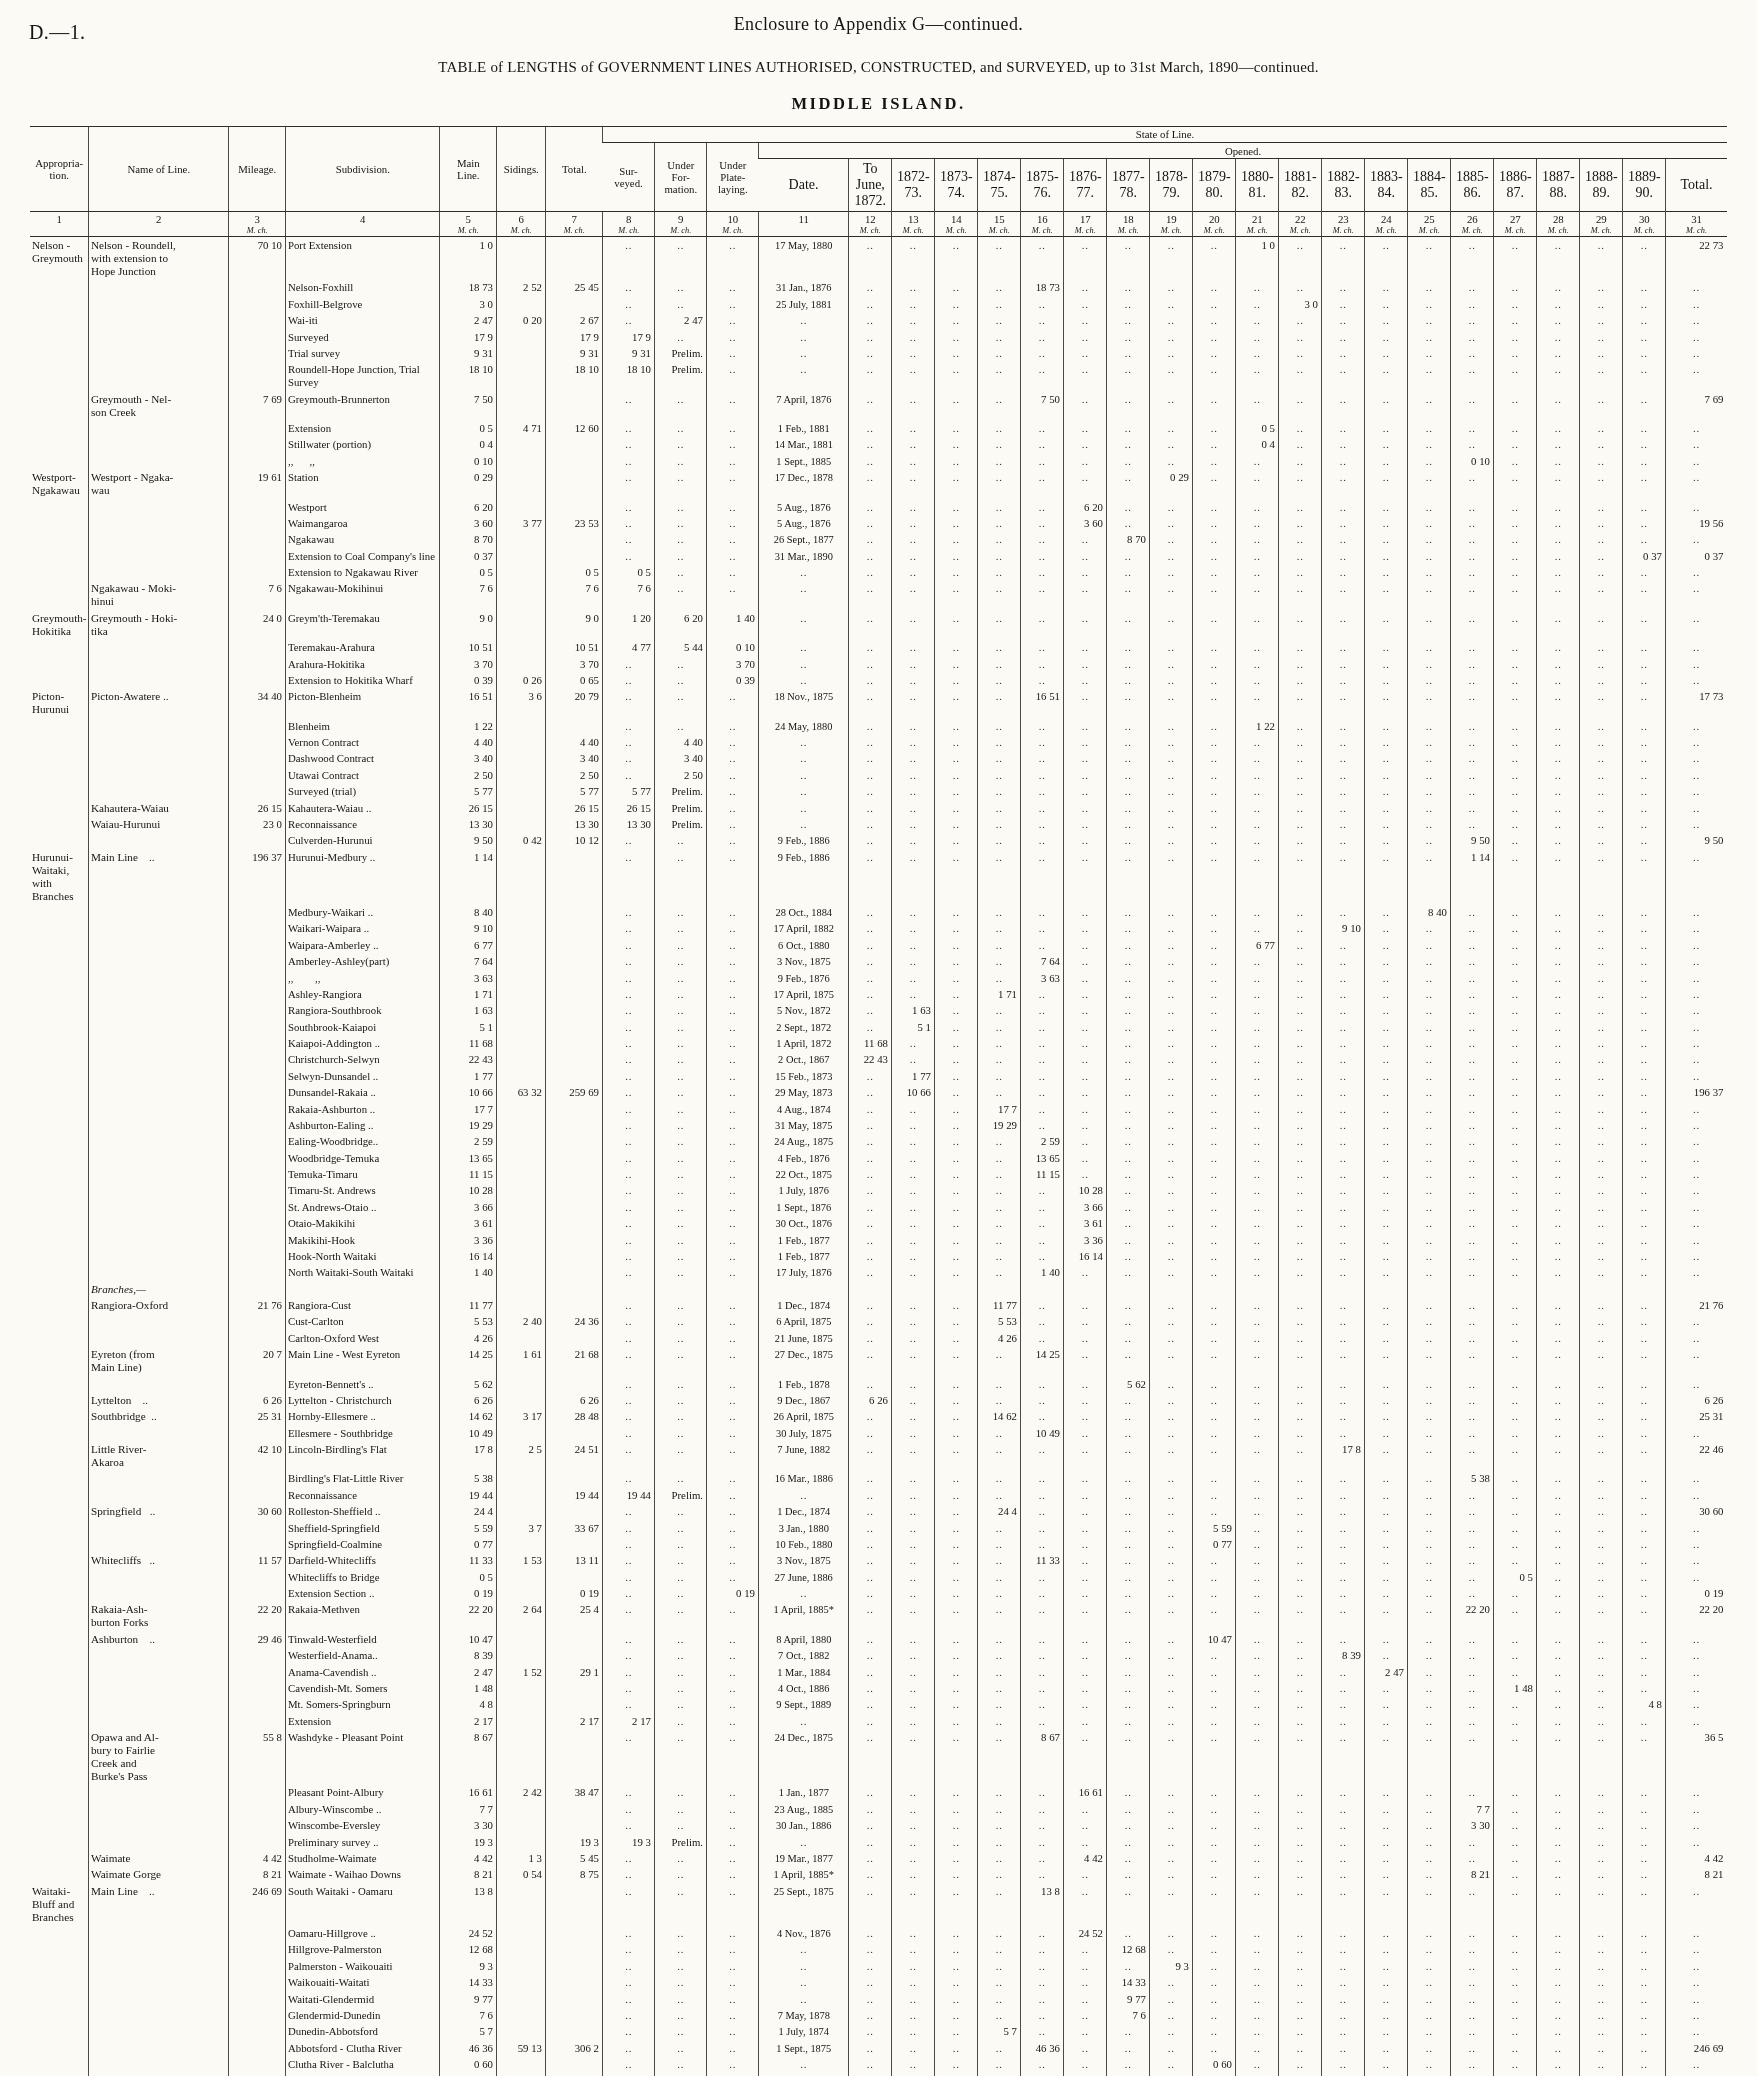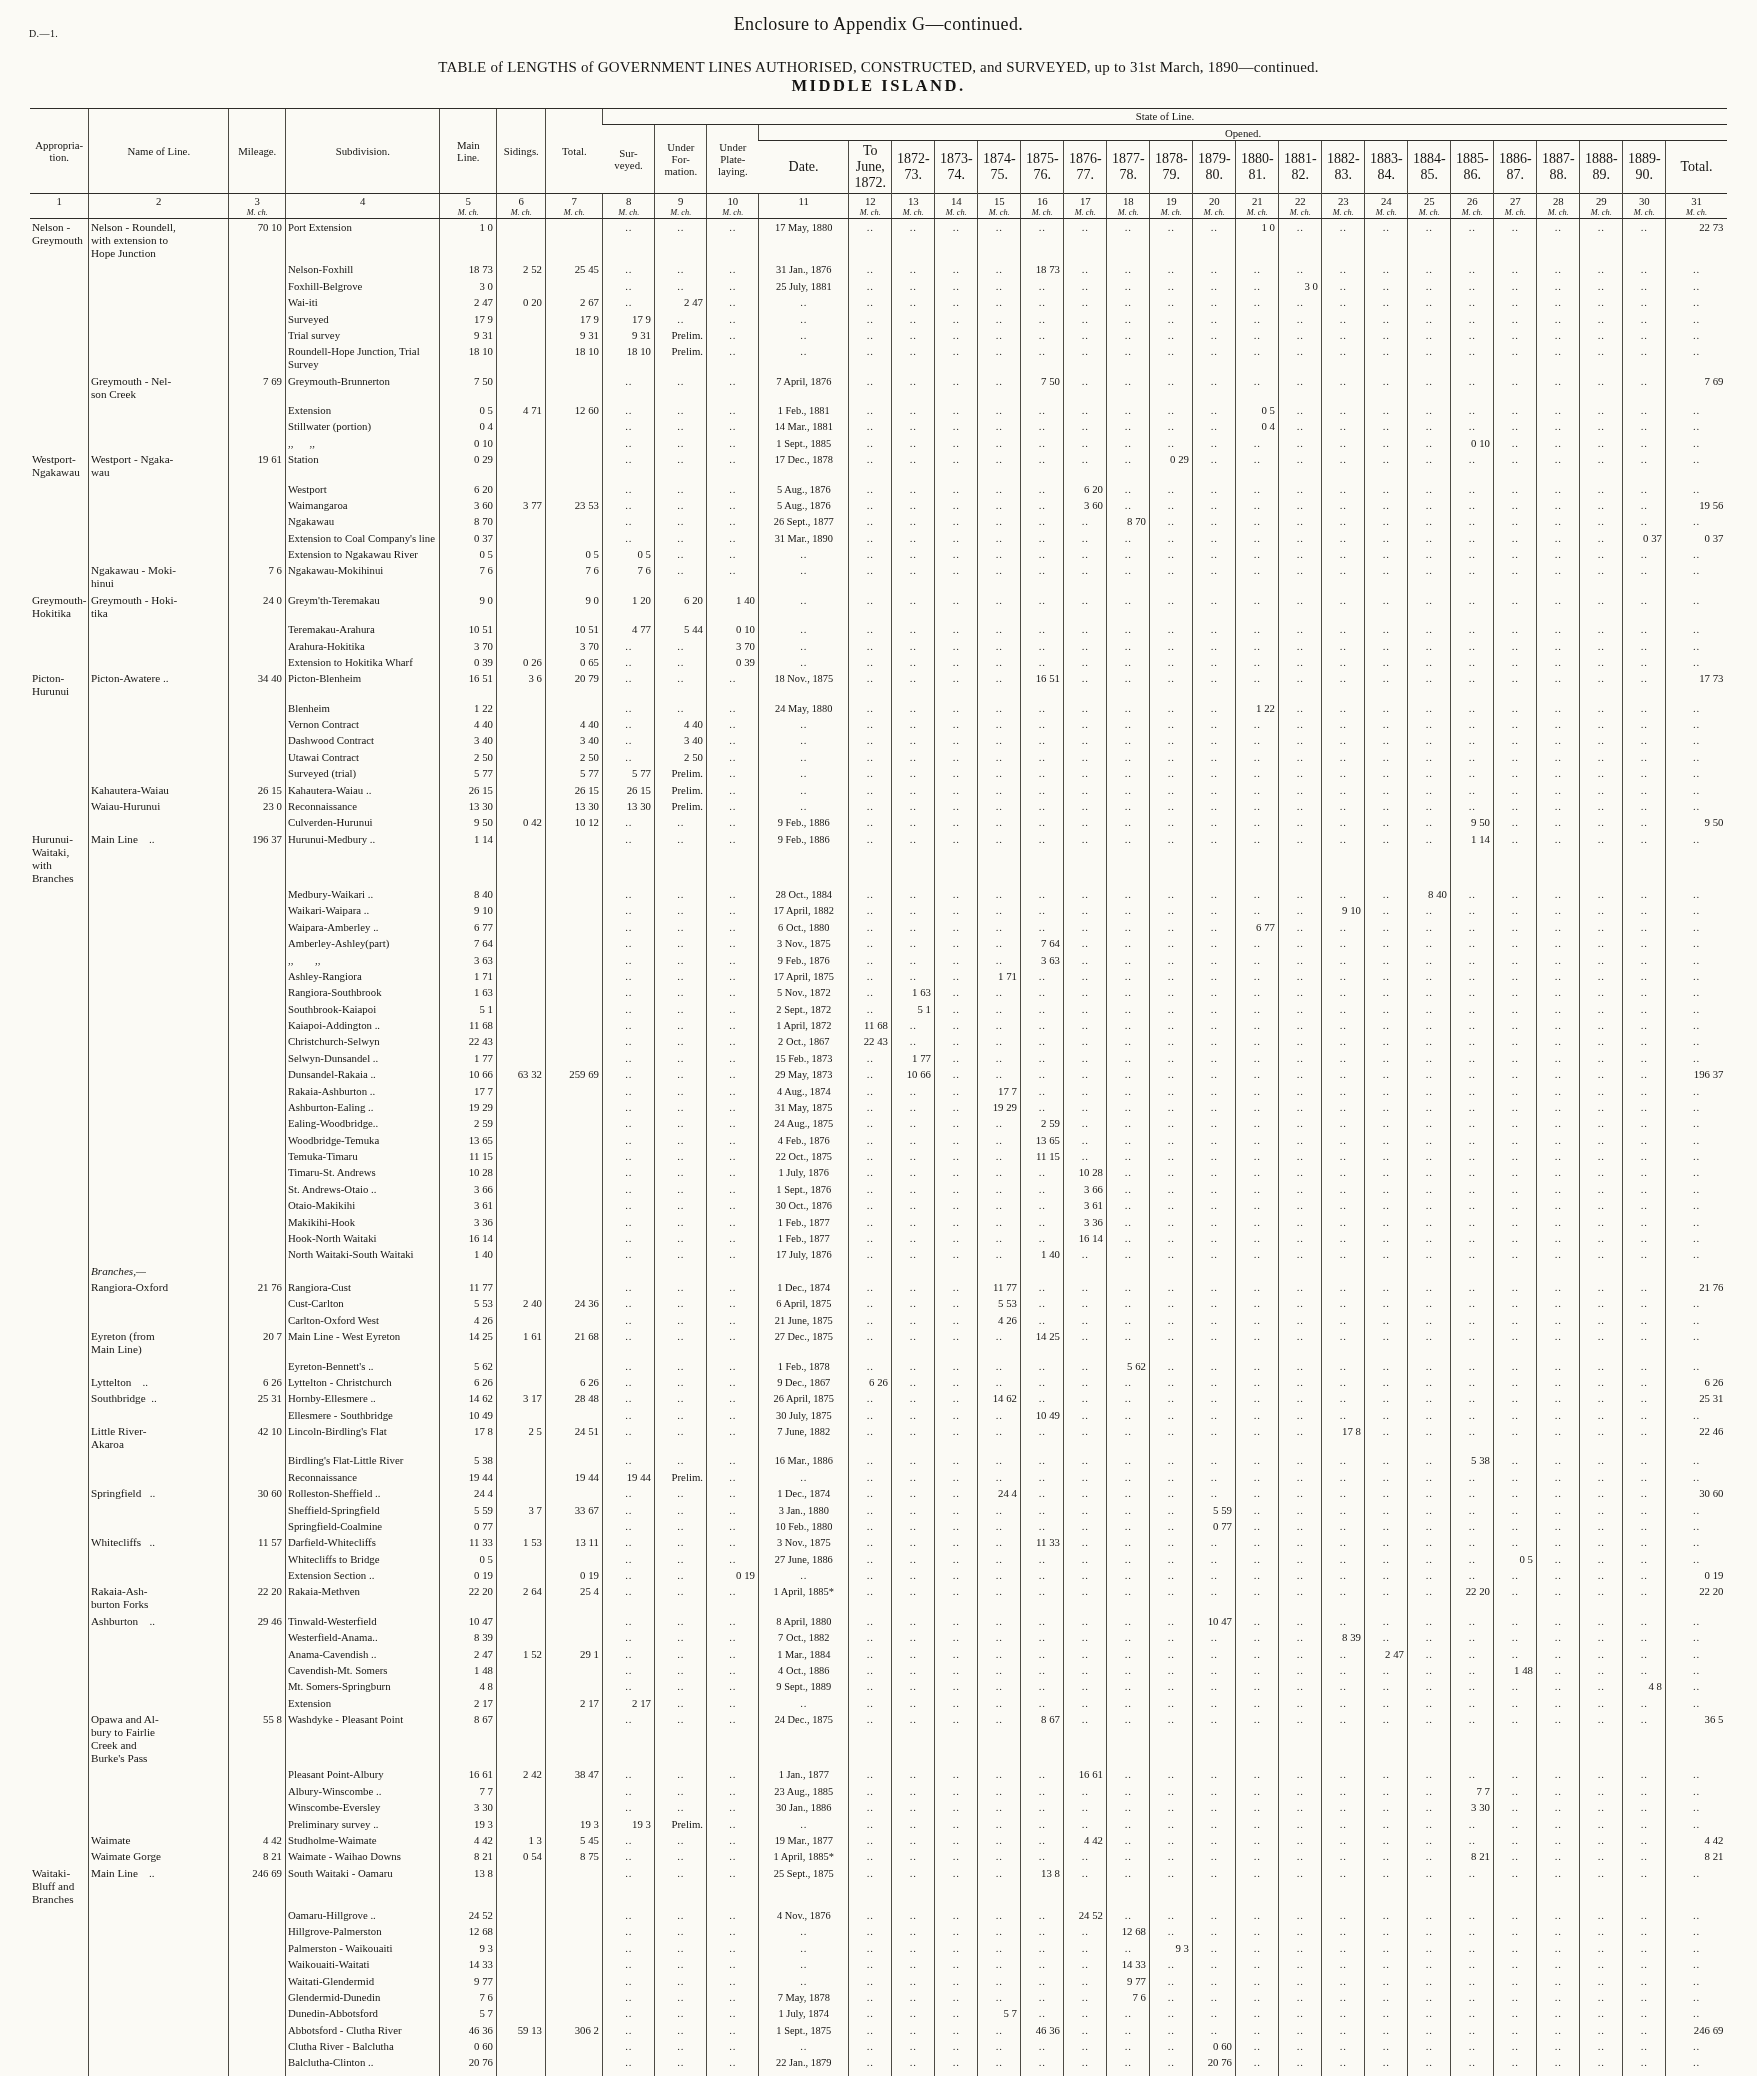--- a/index.html
+++ b/index.html
@@ -3,25 +3,25 @@
 <meta charset="utf-8">
 <style>
   html,body{margin:0;padding:0;}
   body{
     width:1757px; min-height:3083px;
     background:#f7f6f1;
     font-family:"Liberation Serif","DejaVu Serif",serif;
     color:#151412;
   }
   .page{width:1757px; min-height:3083px; position:relative; background:#fbfaf5;}
-  .doc-ref{position:absolute; top:28px; left:29px; font-size:10px; letter-spacing:0.4px;}
+  .doc-ref{position:absolute; top:21px; left:29px; font-size:20px; letter-spacing:0.4px;}
   .head{ text-align:center; padding-top:14px;}
   .head .enclosure{font-size:18px; letter-spacing:0.4px;}
   .head .tabletitle{font-size:15px; margin-top:24px; letter-spacing:0.2px;}
-  .head .island{font-size:16.6px; letter-spacing:2.5px; font-weight:bold;}
+  .head .island{font-size:16.6px; margin-top:18px; letter-spacing:2.5px; font-weight:bold;}
   table{border-collapse:collapse; table-layout:fixed; margin:11.6px auto 0 auto; background:#fbfaf5;}
   th,td{border-left:0.4px solid #4d4a44; padding:1.7px 1.7px; overflow:hidden;}
   th:first-child,td:first-child{border-left:none;}
   thead th{font-weight:normal; font-size:10.8px; text-align:center; vertical-align:middle;}
   thead tr.grp th{border-top:0.8px solid #2e2c28; border-bottom:0.4px solid #2e2c28;}
   thead tr.years th{font-size:14px; border-bottom:none;}
   thead tr.nums th{font-size:10.8px; border-top:0.4px solid #2e2c28; padding:0.8px;}
   thead tr.units th{font-size:8.3px; font-style:italic; border-bottom:0.8px solid #2e2c28; padding:0.4px 0.8px 1.7px 0.8px;}
   tbody td{font-size:10.8px; line-height:13px; vertical-align:top;}
   td.r{text-align:right; padding-right:3.3px;}

